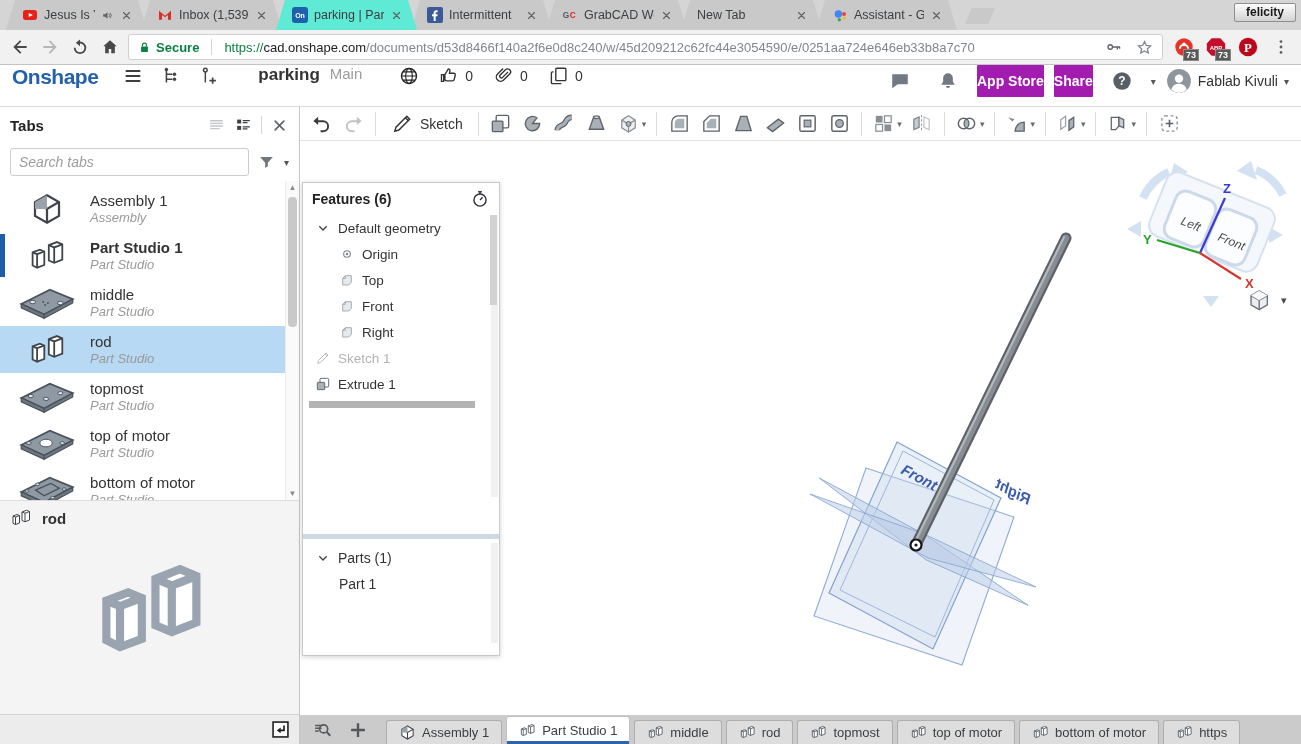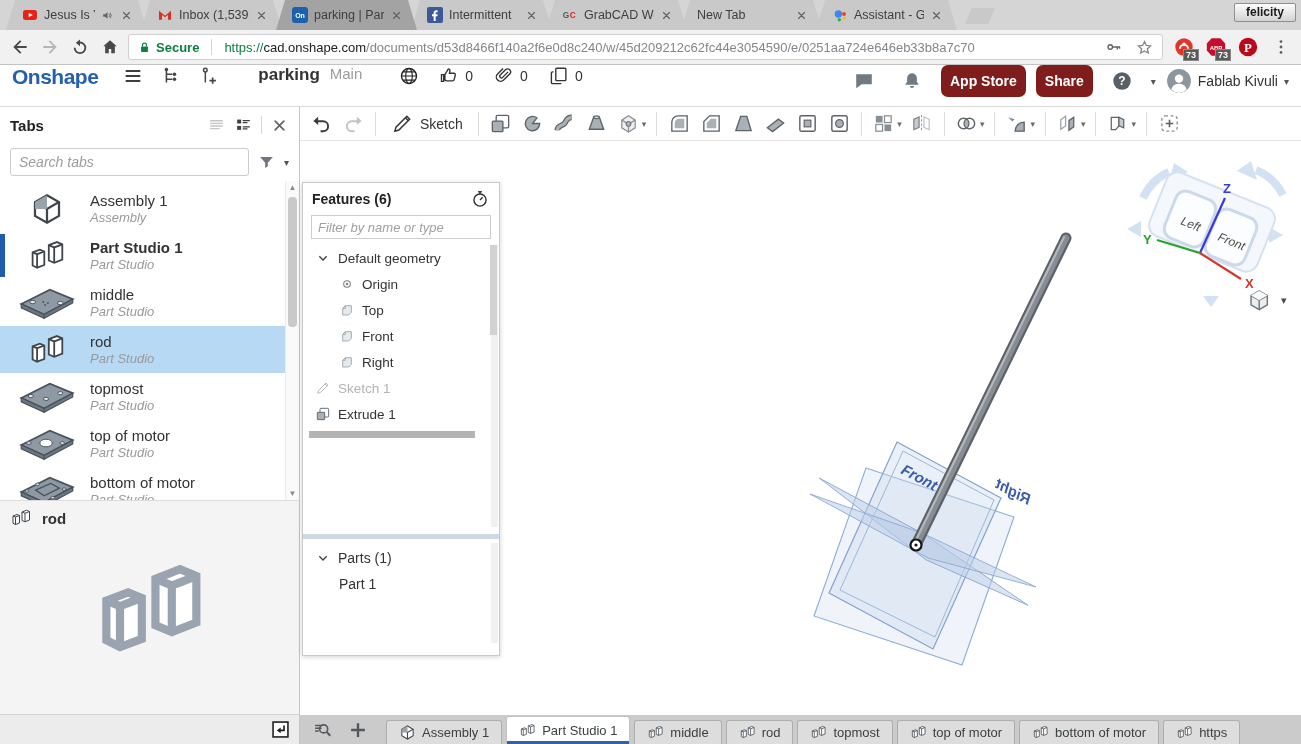--- a/index.html
+++ b/index.html
@@ -3,21 +3,21 @@
 <meta charset="utf-8">
 <style>
 *{box-sizing:border-box;margin:0;padding:0}
 html,body{width:1301px;height:744px;overflow:hidden;font-family:"Liberation Sans",sans-serif;background:#fff}
 #screen{position:relative;width:1301px;height:744px;overflow:hidden}
 .ic{display:inline-flex;align-items:center;justify-content:center;flex:none}
 .ic svg{width:100%;height:100%;display:block}
 
 #tabstrip{position:absolute;left:0;top:0;width:1301px;height:30px;background:#d5d5d5;display:flex;align-items:flex-end}
 .btab{position:relative;width:141px;height:30px;display:flex;align-items:center;gap:6px;padding:0 14px 0 16px;font-size:12.5px;color:#3c4043;background:#c9c9c9;clip-path:polygon(9px 0,calc(100% - 9px) 0,100% 100%,0 100%);margin-right:-6px;cursor:default}
-.btab.active{background:#a3a3a3;z-index:3}
+.btab.active{background:#5eead4;z-index:3}
 .btab .fav{width:16px;height:16px}
 .btlbl{flex:1;white-space:nowrap;overflow:hidden}
 .btclose{width:13px;height:13px}
 .aud{width:13px;height:13px}
 #newtab-btn{width:30px;height:16px;background:#c9c9c9;clip-path:polygon(22% 0,100% 0,78% 100%,0 100%);margin:0 0 6px 14px}
 #win-label{position:absolute;right:5px;top:3px;padding:1px 11px 2px;background:linear-gradient(#fdfdfd,#d2d2d2);border:1px solid #8f8f8f;border-radius:2px;font-size:12px;font-weight:bold;color:#1a1a1a}
 
 #navbar{position:absolute;left:0;top:30px;width:1301px;height:35px;background:#f1f1f1;border-bottom:1px solid #c3c3c3;display:flex;align-items:center;padding:0 8px;gap:6px}
 .navic{width:24px;height:24px;padding:2px}
 #omnibox{flex:1;height:26px;background:#fff;border:1px solid #cfcfcf;border-radius:3px;display:flex;align-items:center;padding:0 8px;gap:12px;font-size:13px;overflow:hidden}
@@ -31,21 +31,21 @@
 .extbadge{position:absolute;right:-4px;bottom:-3px;background:#5a5a5a;color:#fff;font-size:9px;font-weight:bold;padding:0 2px;border:1px solid #888}
 
 #osheader{position:absolute;left:0;top:65px;width:1301px;height:42px;background:#fff;border-bottom:1px solid #d9d9d9;display:flex;align-items:flex-start;padding:0 12px}
 #os-logo{font-size:21px;font-weight:bold;color:#2460ac;letter-spacing:-.5px;margin-right:16px}
 .hic{width:22px;height:22px;margin:0 8px}
 #doc-title{font-size:17px;font-weight:bold;color:#333;margin-left:30px}
 #doc-ws{font-size:15px;color:#9b9b9b;margin-left:10px;margin-right:28px}
 .cnt{display:flex;align-items:center;gap:5px;font-size:14px;color:#333;margin:0 10px}
 .cnt .hic{margin:0}
 #hdr-right{margin-left:auto;display:flex;align-items:center;gap:10px}
-.bluebtn{background:#7f1d1d;color:#fff;font-size:14px;font-weight:bold;border:none;border-radius:7px;padding:8px 9px}
+.bluebtn{background:#a21caf;color:#fff;font-size:14px;font-weight:bold;border:none;border-radius:1px;padding:8px 0}
 #user-chip{display:flex;align-items:center;gap:6px;font-size:14px;color:#333}
 .caret{font-size:10px;color:#555}
 
 #cadtoolbar{position:absolute;left:300px;top:107px;width:1001px;height:34px;background:#fff;border-bottom:1px solid #e4e4e4;display:flex;align-items:center;padding:0 6px;gap:2px}
 .tbtn{height:30px;min-width:30px;display:flex;align-items:center;justify-content:center;gap:2px;padding:0 3px;border-radius:2px}
 .tbtn .ic{width:23px;height:23px}
 .tb-sep{width:1px;height:24px;background:#dcdcdc;margin:0 5px}
 #sketch-btn{font-size:14px;color:#333;gap:6px;padding:0 8px}
 .chev{font-size:9px;color:#6a6a6a}
 
@@ -831,23 +831,20 @@
   <div id="features">
     <div id="ft-head">
       <span id="ft-title">Features (6)</span>
       <span class="ic" style="width:20px;height:20px" id="ft-clock">
           <svg viewBox="0 0 24 24" xmlns="http://www.w3.org/2000/svg">
             <circle cx="12" cy="13.2" r="7.3" fill="none" stroke="#2f3337" stroke-width="1.7"></circle>
             <path d="M9.8 3.2h4.4M12 3.2v2.7M12 13.2l3.2-3.2" stroke="#2f3337" stroke-width="1.7" fill="none"></path>
           </svg>
         </span>
     </div>
-    <div id="ft-filter-row">
-      <input id="ft-filter" placeholder="Filter by name or type" style="">
-    </div>
     <div id="ft-tree">
       <div id="ft-rows">
           <div class="ft-row">
             <span class="ic ft-ic">
               <svg viewBox="0 0 24 24" xmlns="http://www.w3.org/2000/svg">
                 <path d="M6.5 9.5l5.5 5.5 5.5-5.5" stroke="#3c4043" stroke-width="2" fill="none"></path>
               </svg>
             </span>
             <span>Default geometry</span>
           </div>

